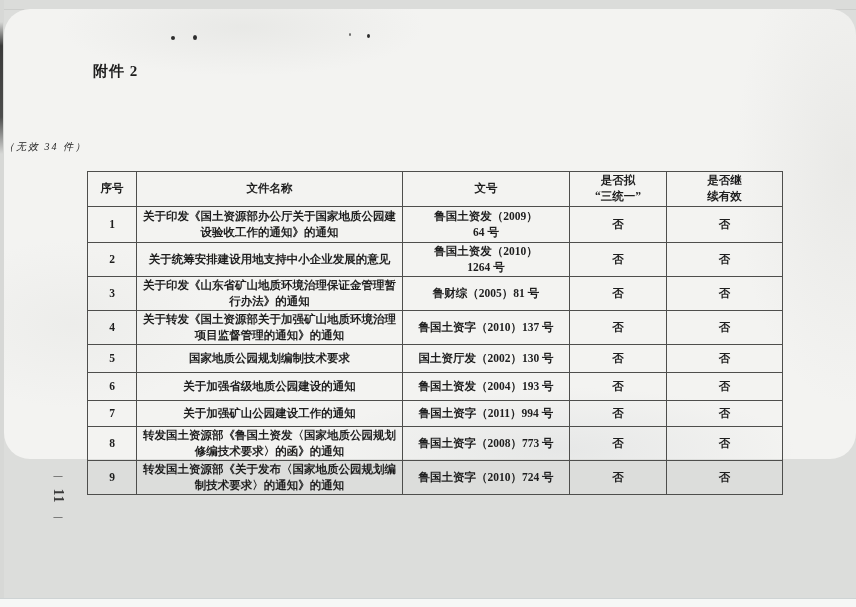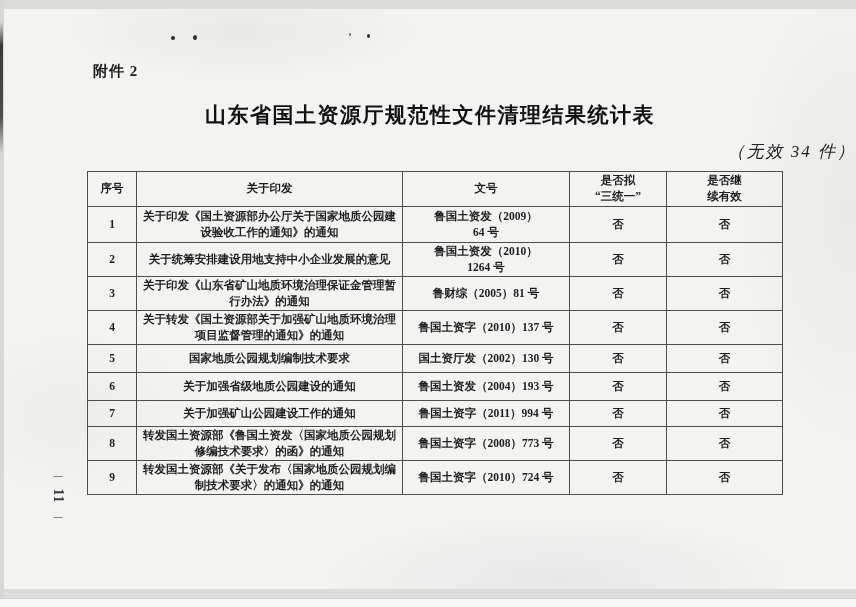--- a/index.html
+++ b/index.html
@@ -5,41 +5,42 @@
   html,body{margin:0;padding:0;}
   body{
     width:856px;height:607px;position:relative;overflow:hidden;
     background:#dcdddb;
     font-family:"Liberation Serif","DejaVu Serif",serif;
   }
   .scan-top{position:absolute;top:0;left:0;right:0;height:9px;background:#dbdcda;border-bottom:1px solid #cdcecc;}
   .scan-left{position:absolute;top:0;left:0;width:4px;height:100%;background:#d7d8d6;}
   .scan-bottom{position:absolute;left:0;right:0;bottom:0;height:8px;background:#f6f7f6;border-top:1px solid #ced3d4;}
   .paper{
-    position:absolute;left:4px;top:9px;width:852px;height:580px;
+    position:absolute;left:4px;top:9px;width:852px;height:450px;
     background-color:#f3f3f1;
     background-image:
       radial-gradient(ellipse 260px 70px at 28% 4%, rgba(190,192,188,0.20), transparent 70%),
       radial-gradient(ellipse 340px 90px at 65% 98%, rgba(185,190,195,0.22), transparent 70%),
       radial-gradient(ellipse 160px 340px at 99% 35%, rgba(188,188,184,0.18), transparent 70%),
       radial-gradient(ellipse 200px 120px at 8% 70%, rgba(200,202,198,0.15), transparent 70%);
+    border-radius: 26px;
   }
   .edge-line{
     position:absolute;left:0;top:22px;width:3px;height:132px;
     background:linear-gradient(to bottom, rgba(40,40,40,0), rgba(30,30,30,0.85) 18%, rgba(30,30,30,0.75) 72%, rgba(70,70,70,0));
   }
   .staple{position:absolute;background:#2d2d2d;border-radius:50%;}
   .staple.s1{left:167px;top:27px;width:4px;height:4px;}
   .staple.s2{left:189px;top:26px;width:4px;height:5px;}
   .staple.s3{left:345px;top:24px;width:2px;height:3px;opacity:.7;}
   .staple.s4{left:363px;top:25px;width:3px;height:4px;}
 
   .attachment{position:absolute;left:89px;top:53px;font-size:15px;font-weight:bold;color:#1d1d1d;letter-spacing:1px;}
   .doc-title{position:absolute;left:0;width:100%;top:92px;text-align:center;font-size:21px;font-weight:bold;color:#111;letter-spacing:1.5px;}
-  .doc-subtitle{position:absolute;left:0;width:100%;top:131px;text-align:right;font-size:17px;font-style:italic;color:#232323;letter-spacing:2px;}
+  .doc-subtitle{position:absolute;left:0;width:100%;top:131px;text-align:left;font-size:10px;font-style:italic;color:#232323;letter-spacing:2px;}
 
   table.results{
     position:absolute;left:83px;top:162px;width:695px;
     border-collapse:collapse;table-layout:fixed;padding-left:22px;
   }
   table.results th, table.results td{
     border:1px solid #4e4e4c;
     text-align:center;vertical-align:middle;
     color:#1e1e1e;padding:1px 5px;
     white-space:pre-line;
@@ -74,35 +75,34 @@
 <div class="scan-left"></div>
 
 <div class="paper">
 
   <div class="staple s1"></div>
   <div class="staple s2"></div>
   <div class="staple s3"></div>
   <div class="staple s4"></div>
 
   <div class="attachment">附件 2</div>
-  <div class="doc-title">山东省国土资源厅规范性文件清理结果统计表</div>
   <div class="doc-subtitle">（无效 34 件）</div>
 
   <table class="results">
     <colgroup>
       <col style="width:49px">
         <col style="width:266px">
         <col style="width:167px">
         <col style="width:97px">
         <col style="width:116px">
     </colgroup>
     <thead>
       <tr>
         <th>序号</th>
-        <th>关于印发</th>
+        <th>文件名称</th>
         <th>文号</th>
         <th>是否拟
 “三统一”</th>
         <th>是否继
 续有效</th>
       </tr>
     </thead>
     <tbody>
       <tr>
         <td>1</td>

